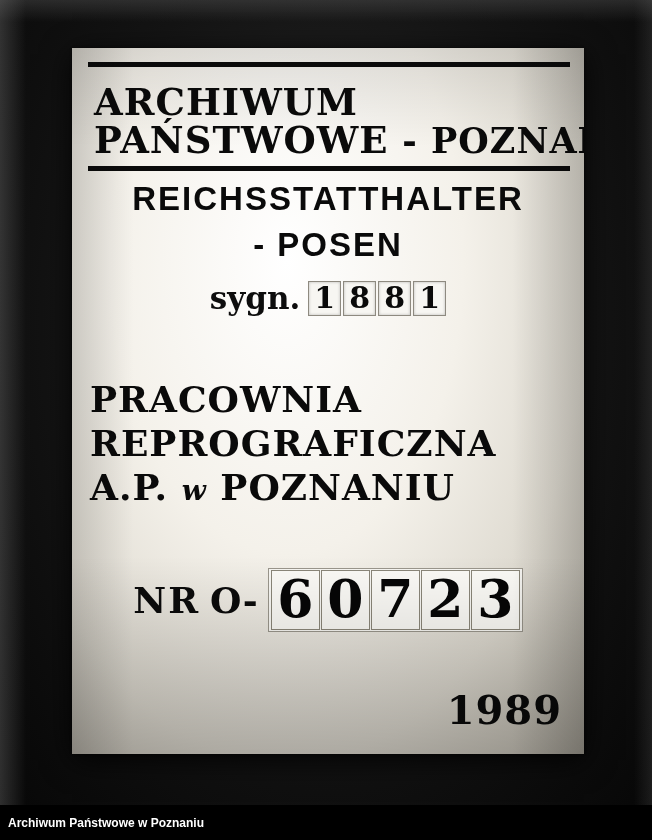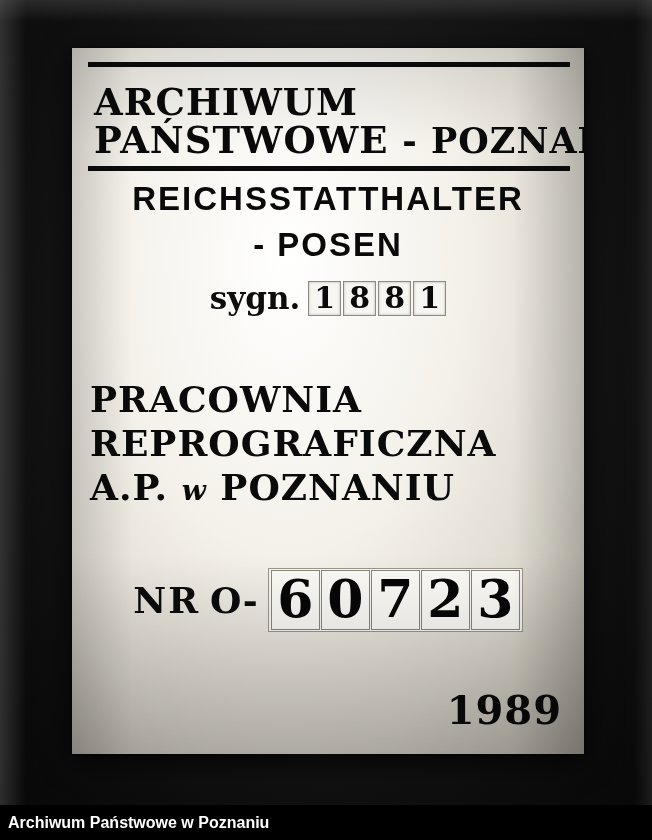--- a/index.html
+++ b/index.html
@@ -272,21 +272,21 @@
     height: 35px;
     background: #000;
     display: flex;
     align-items: center;
     padding-left: 8px;
     box-sizing: border-box;
   }
   .caption span {
     color: #ffffff;
     font-family: "Liberation Sans", sans-serif;
-    font-size: 16px;
+    font-size: 12px;
     font-weight: 700;
   }
 </style>
 </head>
 <body>
 
 <div class="viewer">
 
   <div class="film"></div>
 

